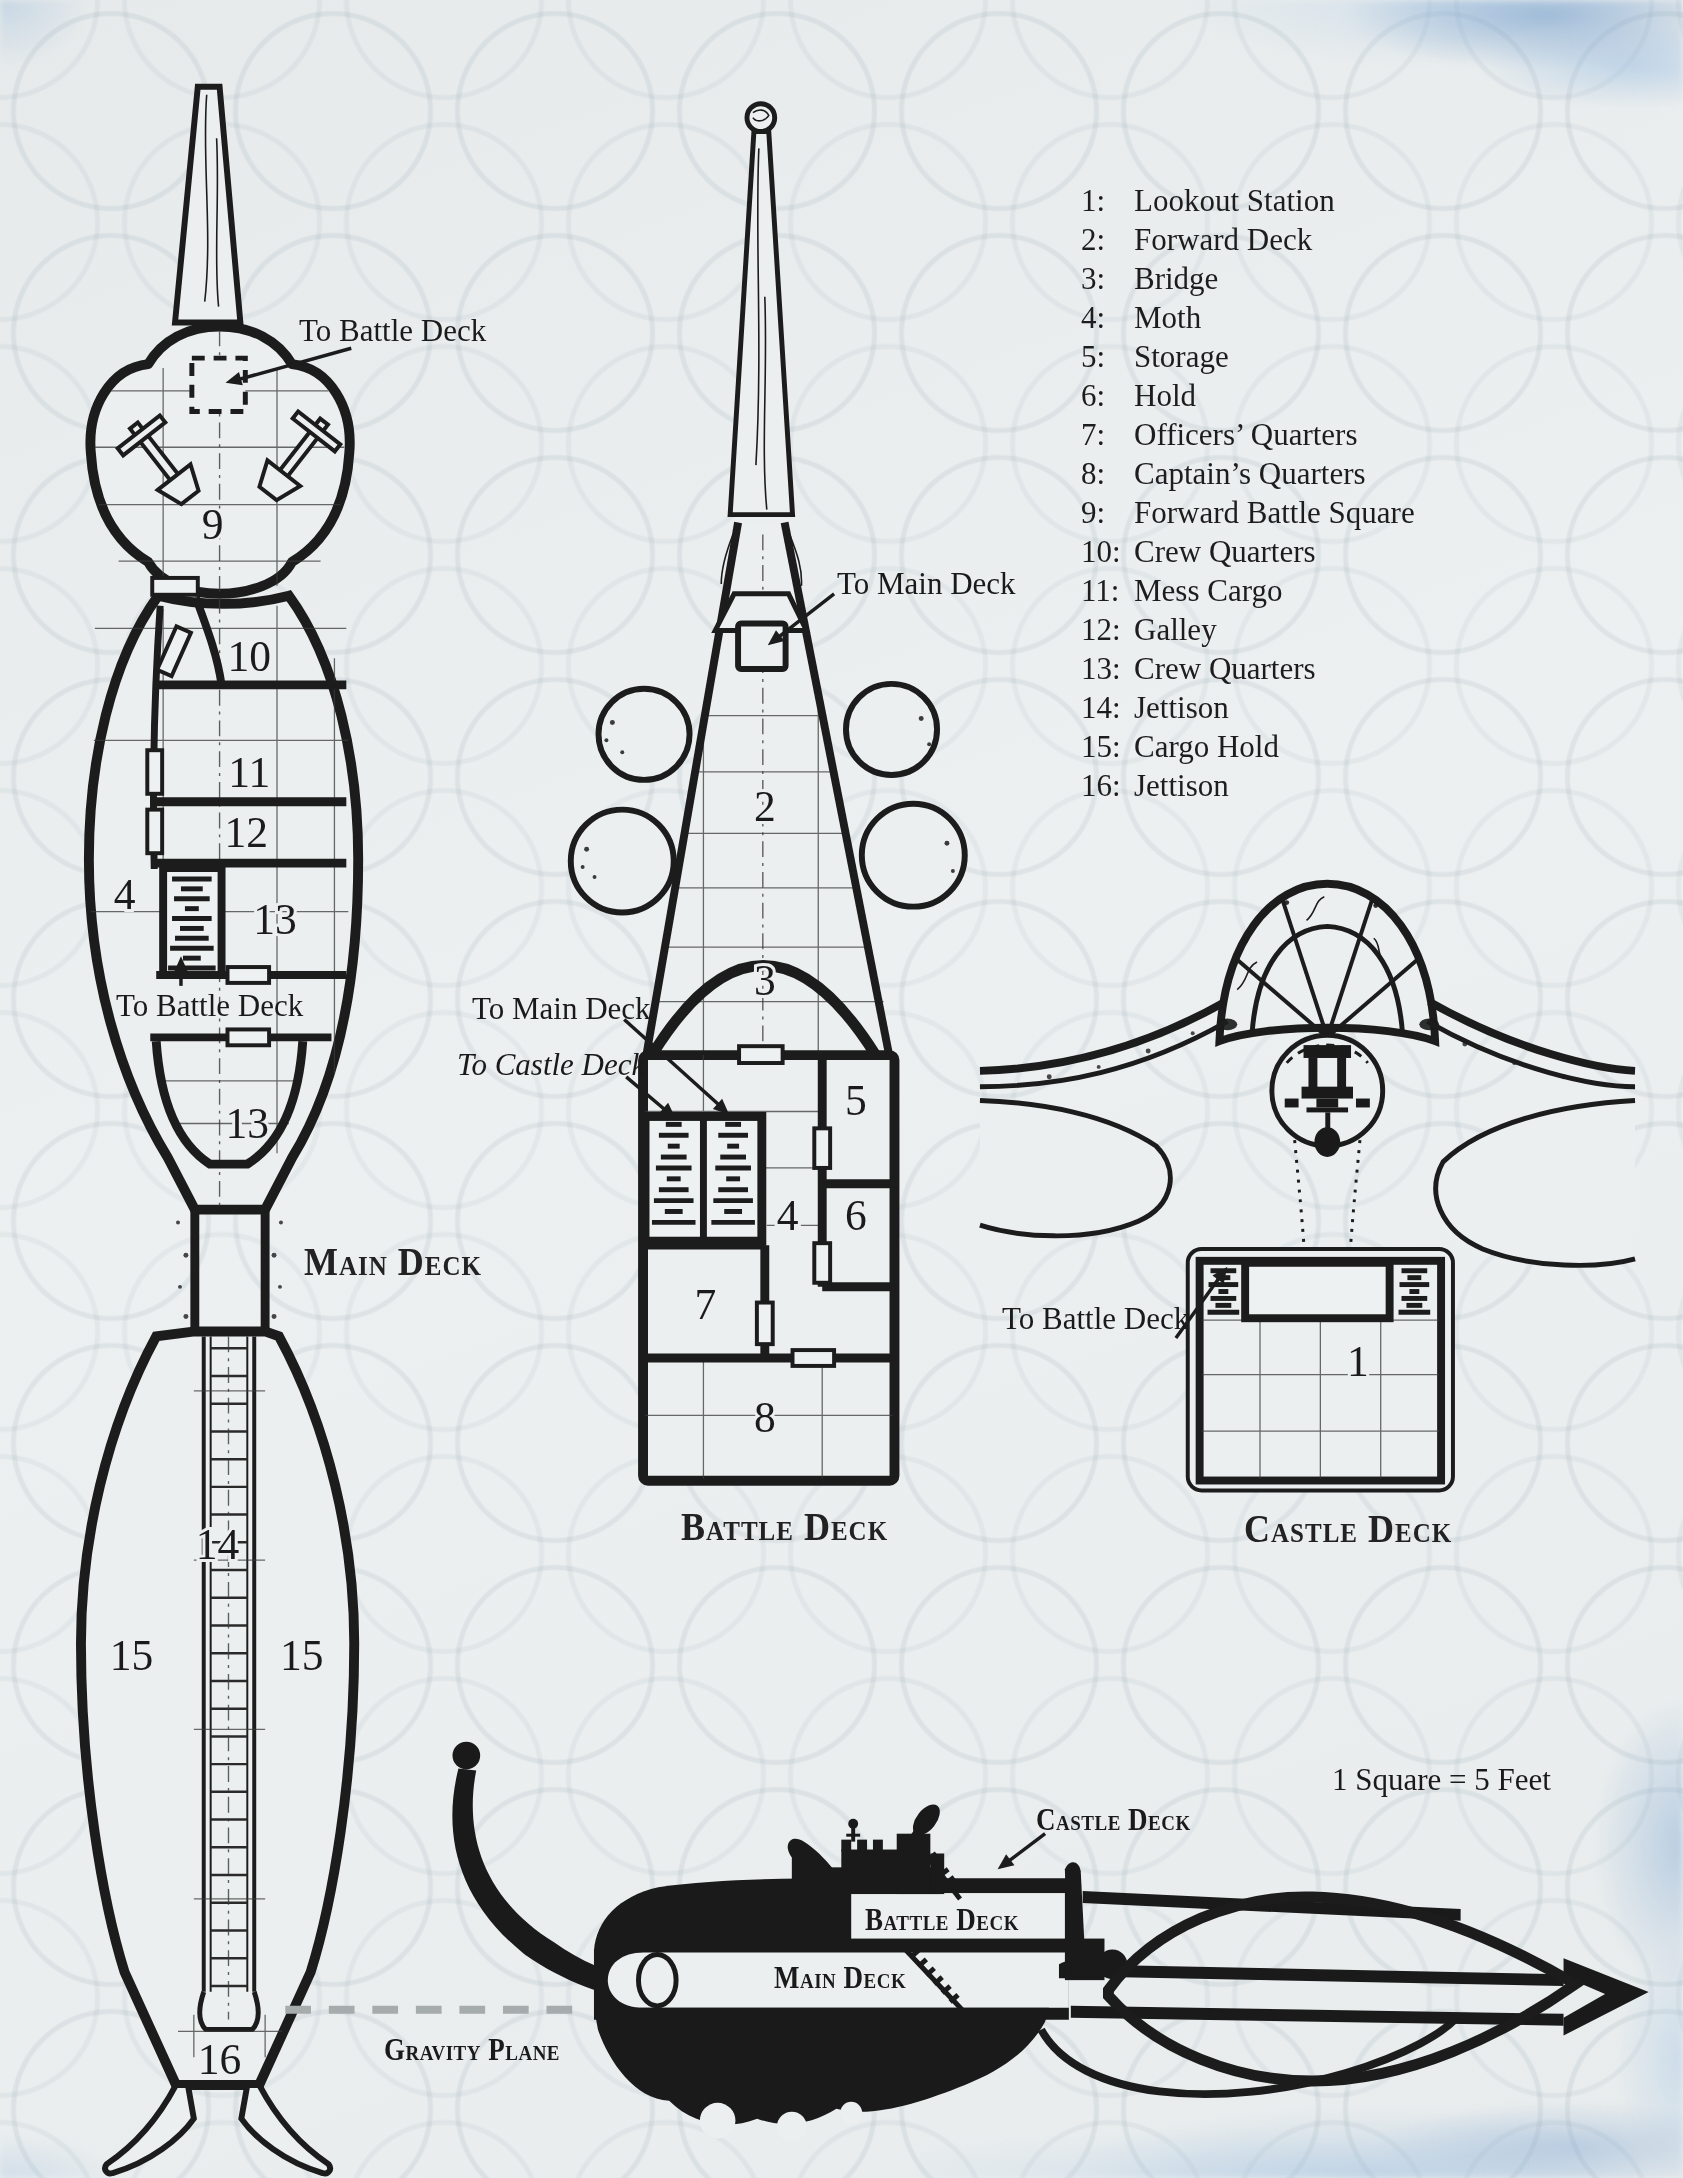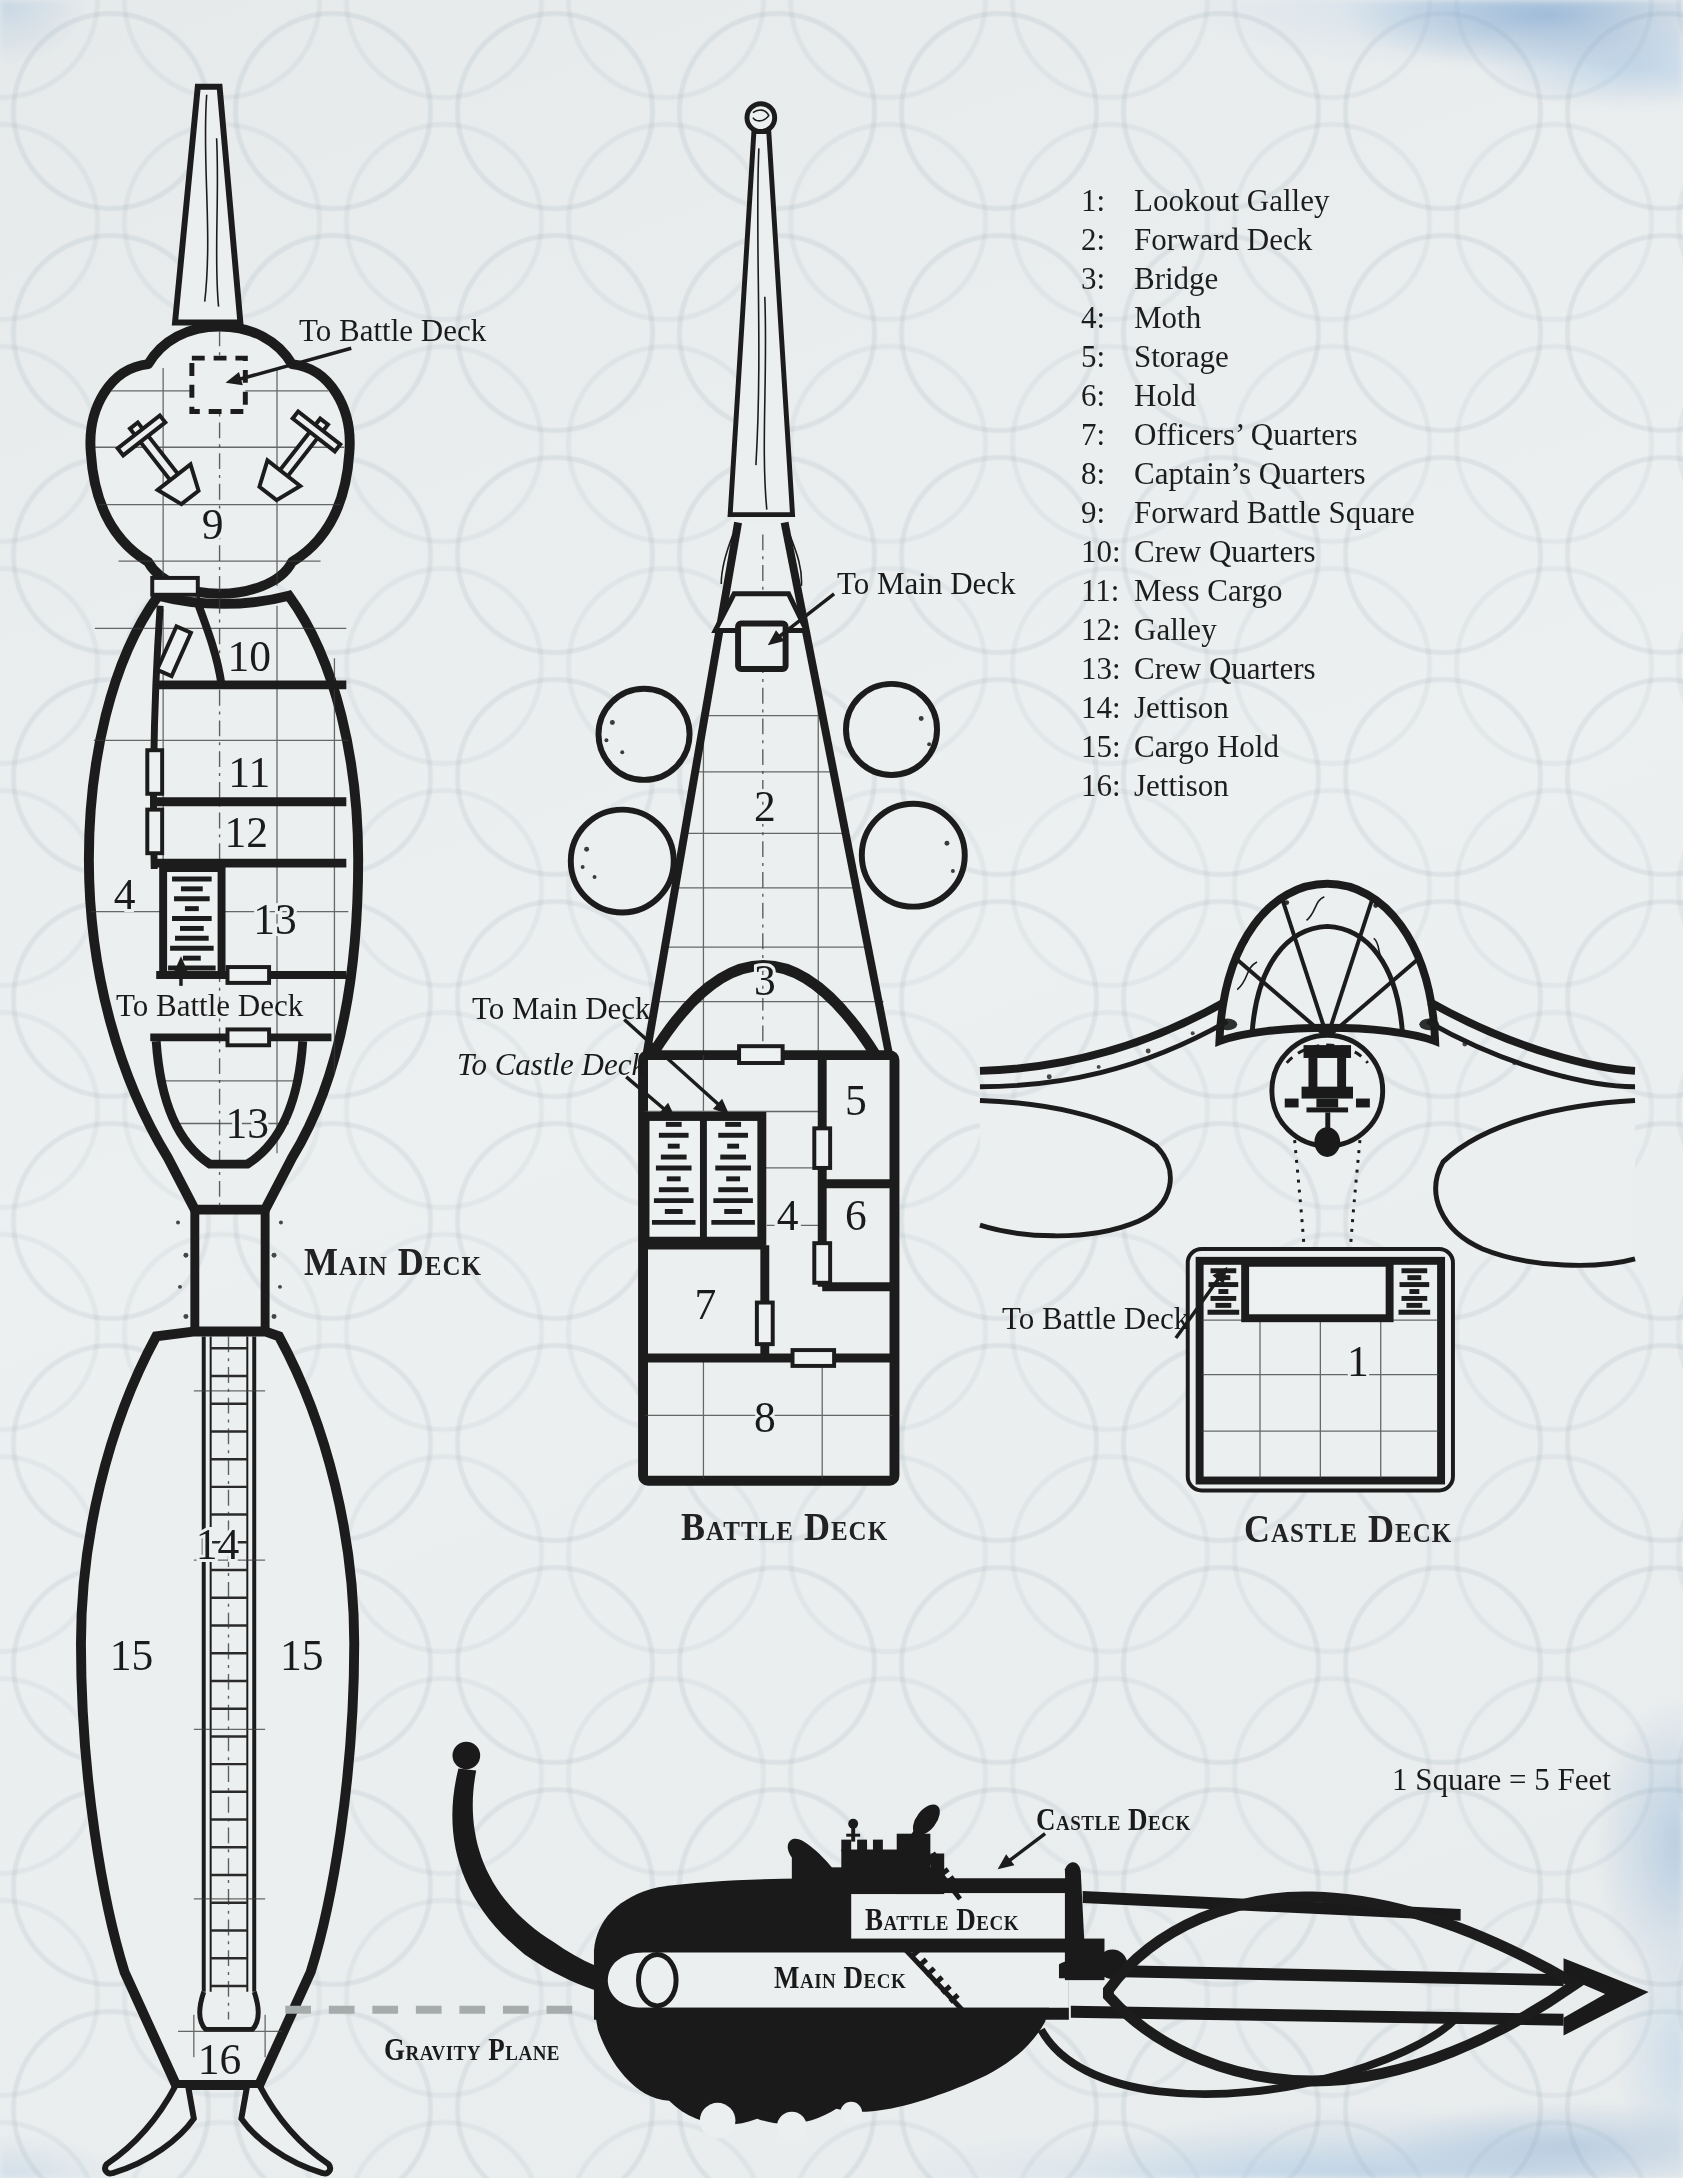--- a/index.html
+++ b/index.html
@@ -475,21 +475,21 @@
       <line x1="944" y1="2004" x2="952" y2="1997"></line>
         <line x1="952" y1="2013" x2="960" y2="2006"></line>
       <line x1="960" y1="2022" x2="968" y2="2015"></line>
     </g>
     <line class="arr" x1="1056" y1="1852" x2="1012" y2="1885"></line>
     <polygon class="arrh" points="1008,1888 1016.6,1872.8 1025,1884"></polygon>
   </svg>
 
 
   <div class="abs legend" style="left:1081px;top:181px;">
-    <div class="row"><span class="n">1:</span><span>Lookout Galley</span></div>
+    <div class="row"><span class="n">1:</span><span>Lookout Station</span></div>
     <div class="row"><span class="n">2:</span><span>Forward Deck</span></div>
     <div class="row"><span class="n">3:</span><span>Bridge</span></div>
     <div class="row"><span class="n">4:</span><span>Moth</span></div>
     <div class="row"><span class="n">5:</span><span>Storage</span></div>
     <div class="row"><span class="n">6:</span><span>Hold</span></div>
     <div class="row"><span class="n">7:</span><span>Officers’ Quarters</span></div>
     <div class="row"><span class="n">8:</span><span>Captain’s Quarters</span></div>
     <div class="row"><span class="n">9:</span><span>Forward Battle Square</span></div>
     <div class="row"><span class="n">10:</span><span>Crew Quarters</span></div>
     <div class="row"><span class="n">11:</span><span>Mess Cargo</span></div>
@@ -509,15 +509,15 @@
 
   <div class="abs cap" style="left:304px;top:1238px;">Main Deck</div>
   <div class="abs cap" style="left:681px;top:1503px;">Battle Deck</div>
   <div class="abs cap" style="left:1244px;top:1505px;">Castle Deck</div>
 
   <div class="abs sidecap" style="left:1036px;top:1802px;">Castle Deck</div>
   <div class="abs sidecap" style="left:865px;top:1902px;">Battle Deck</div>
   <div class="abs sidecap" style="left:774px;top:1960px;">Main Deck</div>
   <div class="abs sidecap" style="left:384px;top:2032px;">Gravity Plane</div>
 
-  <div class="abs scale-note" style="left:1392px;top:1762px;">1 Square = 5 Feet</div>
+  <div class="abs scale-note" style="left:1332px;top:1762px;">1 Square = 5 Feet</div>
 </div>
 
 
 </body></html>

